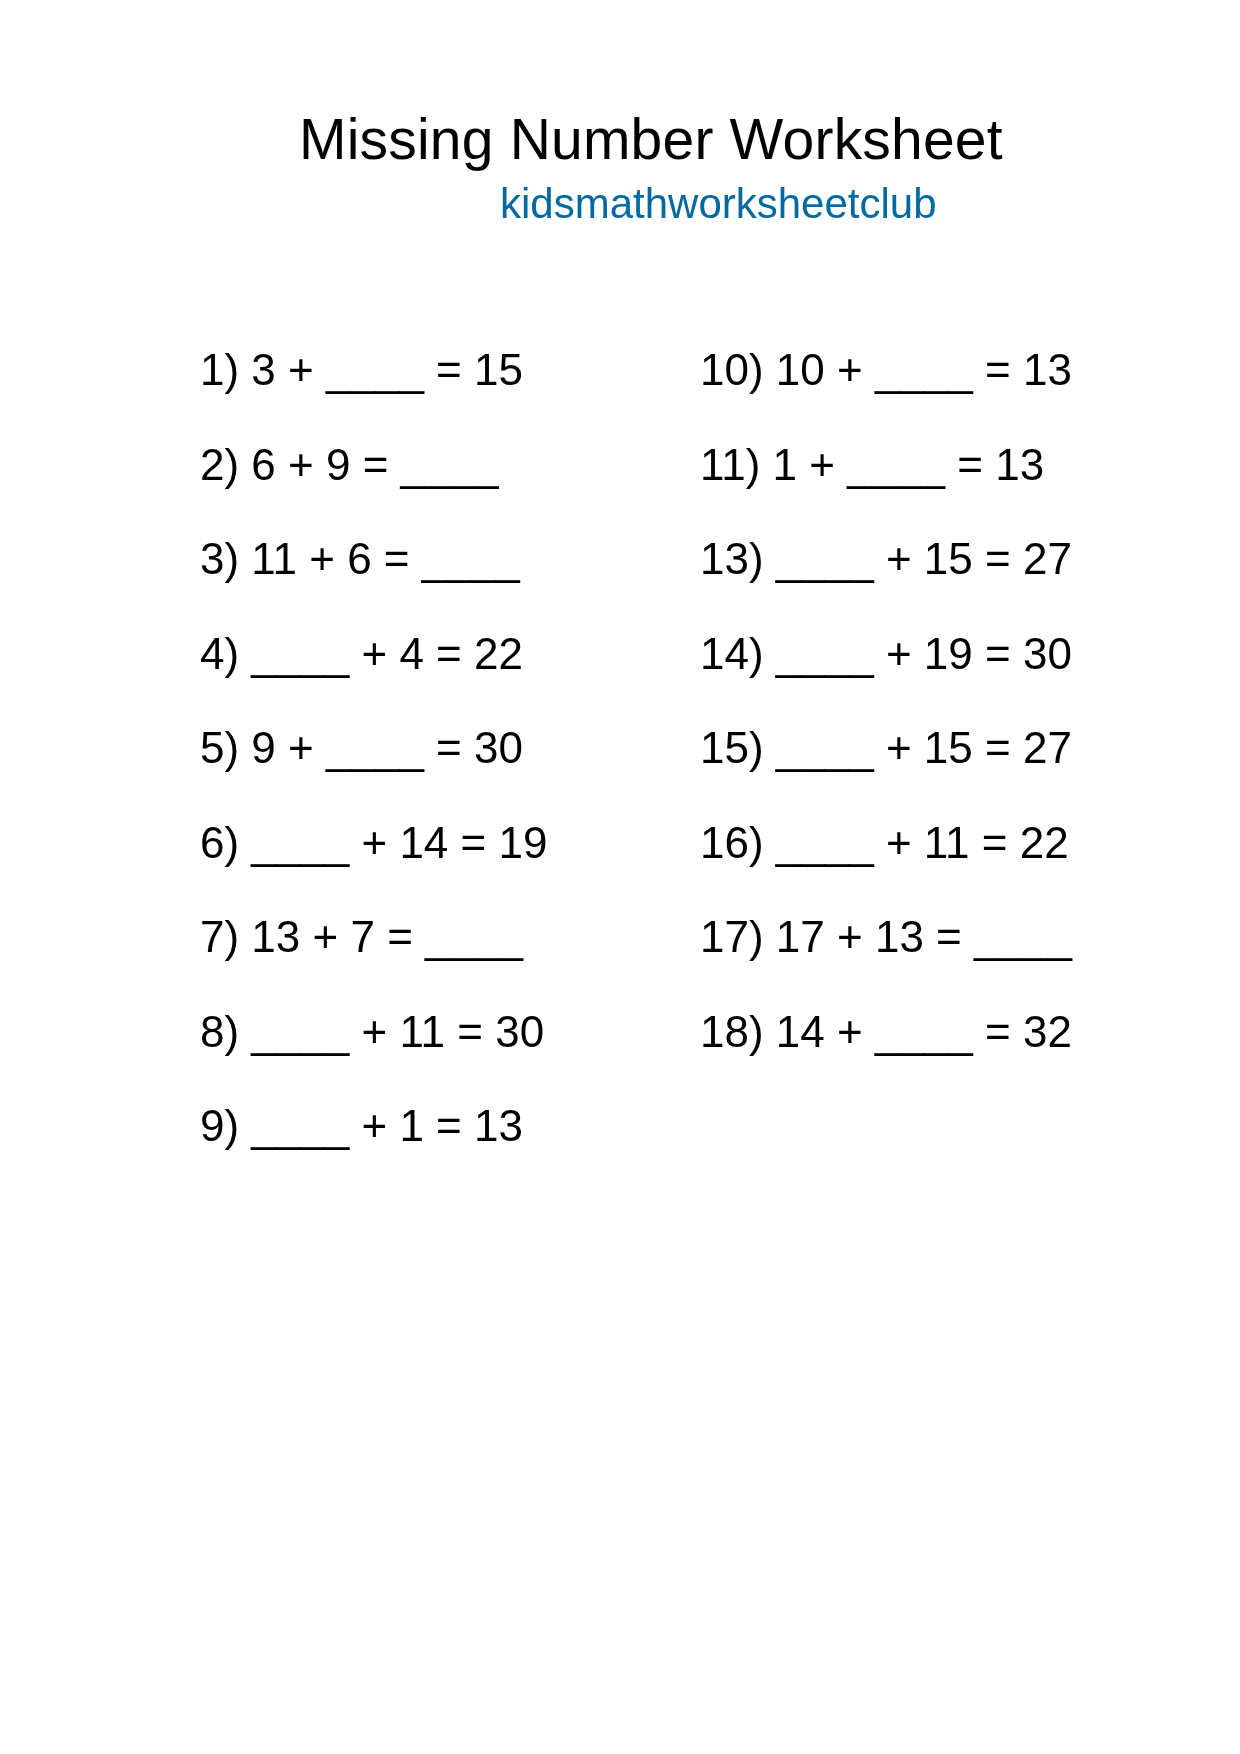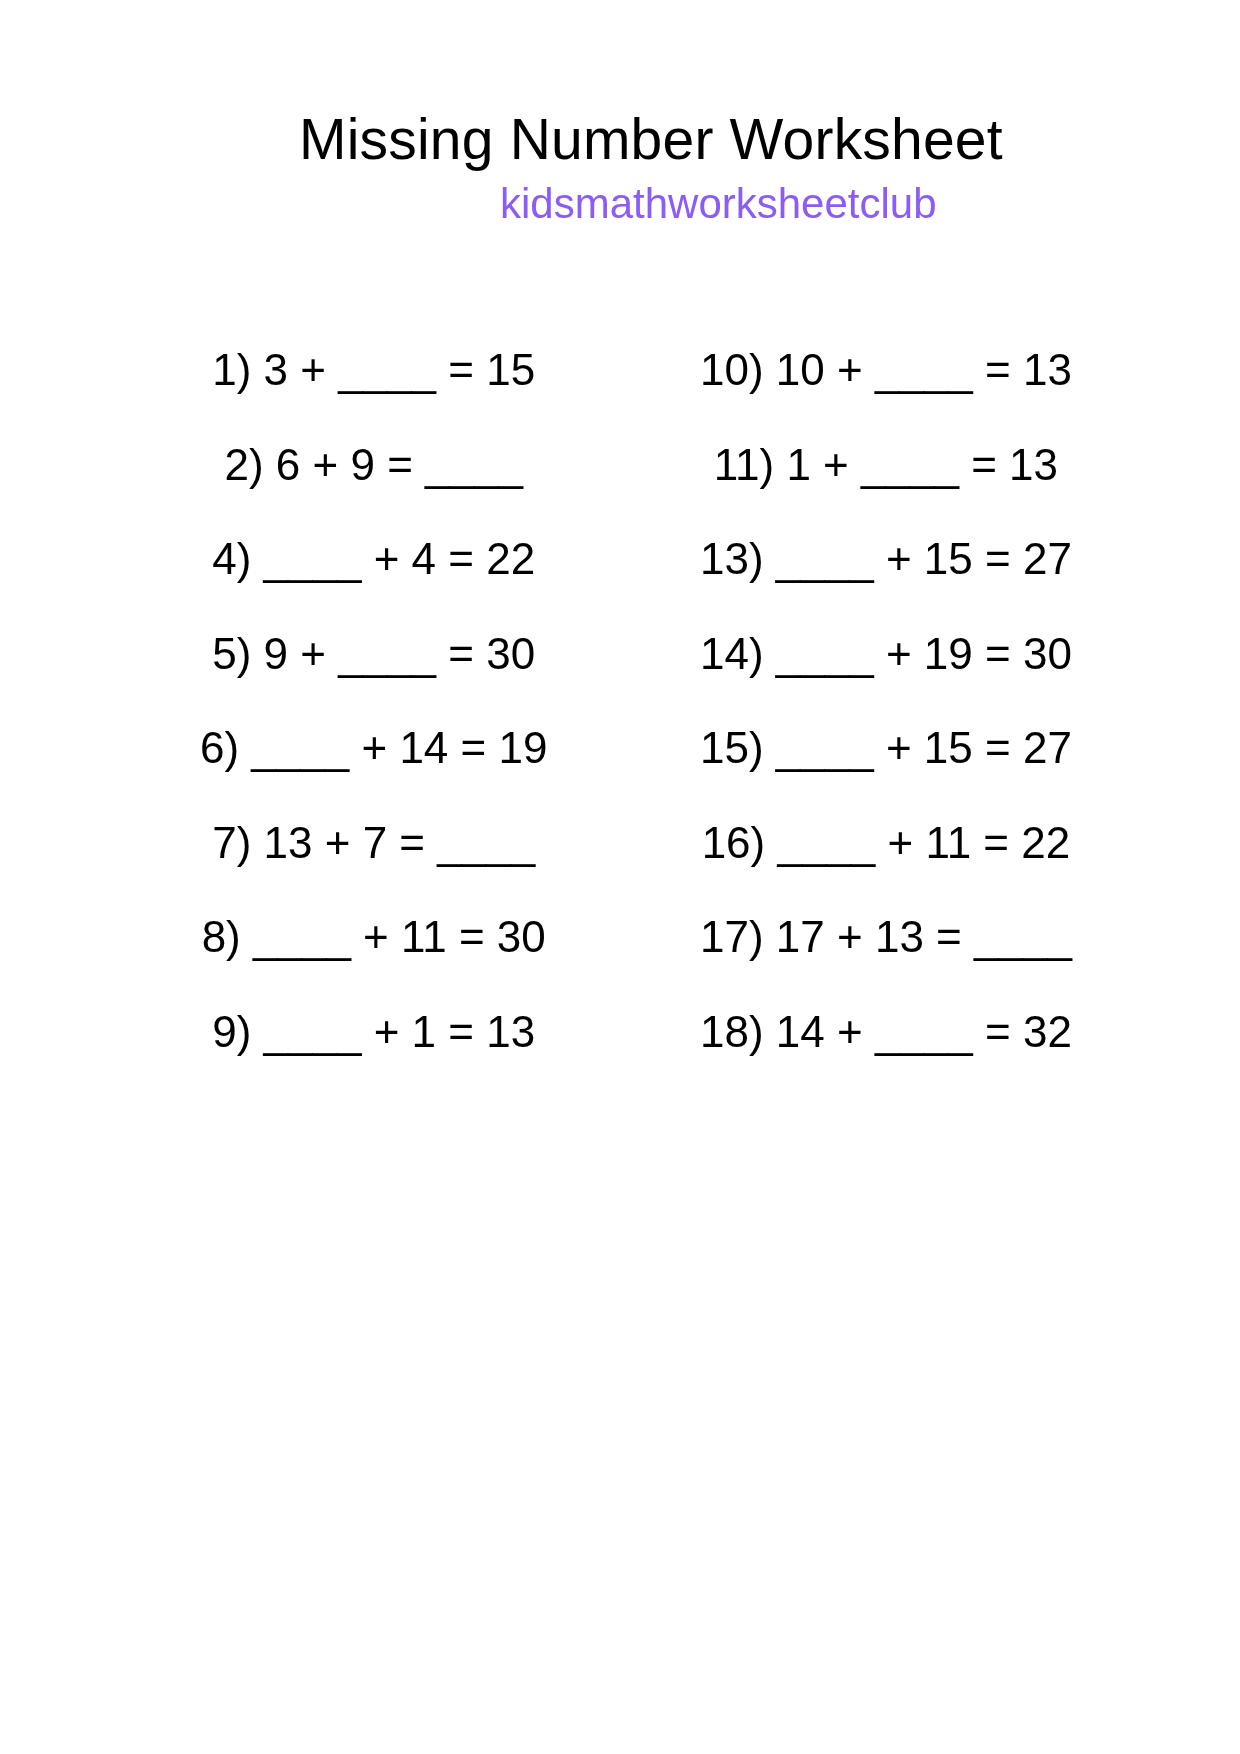--- a/index.html
+++ b/index.html
@@ -23,46 +23,46 @@
       line-height: 1;
       white-space: nowrap;
       letter-spacing: 0.2px;
     }
     .subtitle {
       position: absolute;
       left: 500px;
       top: 183px;
       font-size: 42px;
       line-height: 1;
-      color: #8b5cf6;
+      color: #0369a1;
       white-space: nowrap;
     }
     .column {
       position: absolute;
       top: 348px;
-      text-align: center;
     }
     .col-left { left: 200px; }
     .col-right { left: 700px; }
     .problem {
       height: 94.5px;
       font-size: 44px;
       line-height: 1;
       white-space: nowrap;
     }
   </style>
 </head>
 <body>
 
 <div class="title">Missing Number Worksheet</div>
 <div class="subtitle">kidsmathworksheetclub</div>
 
 <div class="column col-left">
   <div class="problem">1) 3 + ____ = 15</div>
   <div class="problem">2) 6 + 9 = ____</div>
+  <div class="problem">3) 11 + 6 = ____</div>
   <div class="problem">4) ____ + 4 = 22</div>
   <div class="problem">5) 9 + ____ = 30</div>
   <div class="problem">6) ____ + 14 = 19</div>
   <div class="problem">7) 13 + 7 = ____</div>
   <div class="problem">8) ____ + 11 = 30</div>
   <div class="problem">9) ____ + 1 = 13</div>
 </div>
 
 <div class="column col-right">
   <div class="problem">10) 10 + ____ = 13</div>

